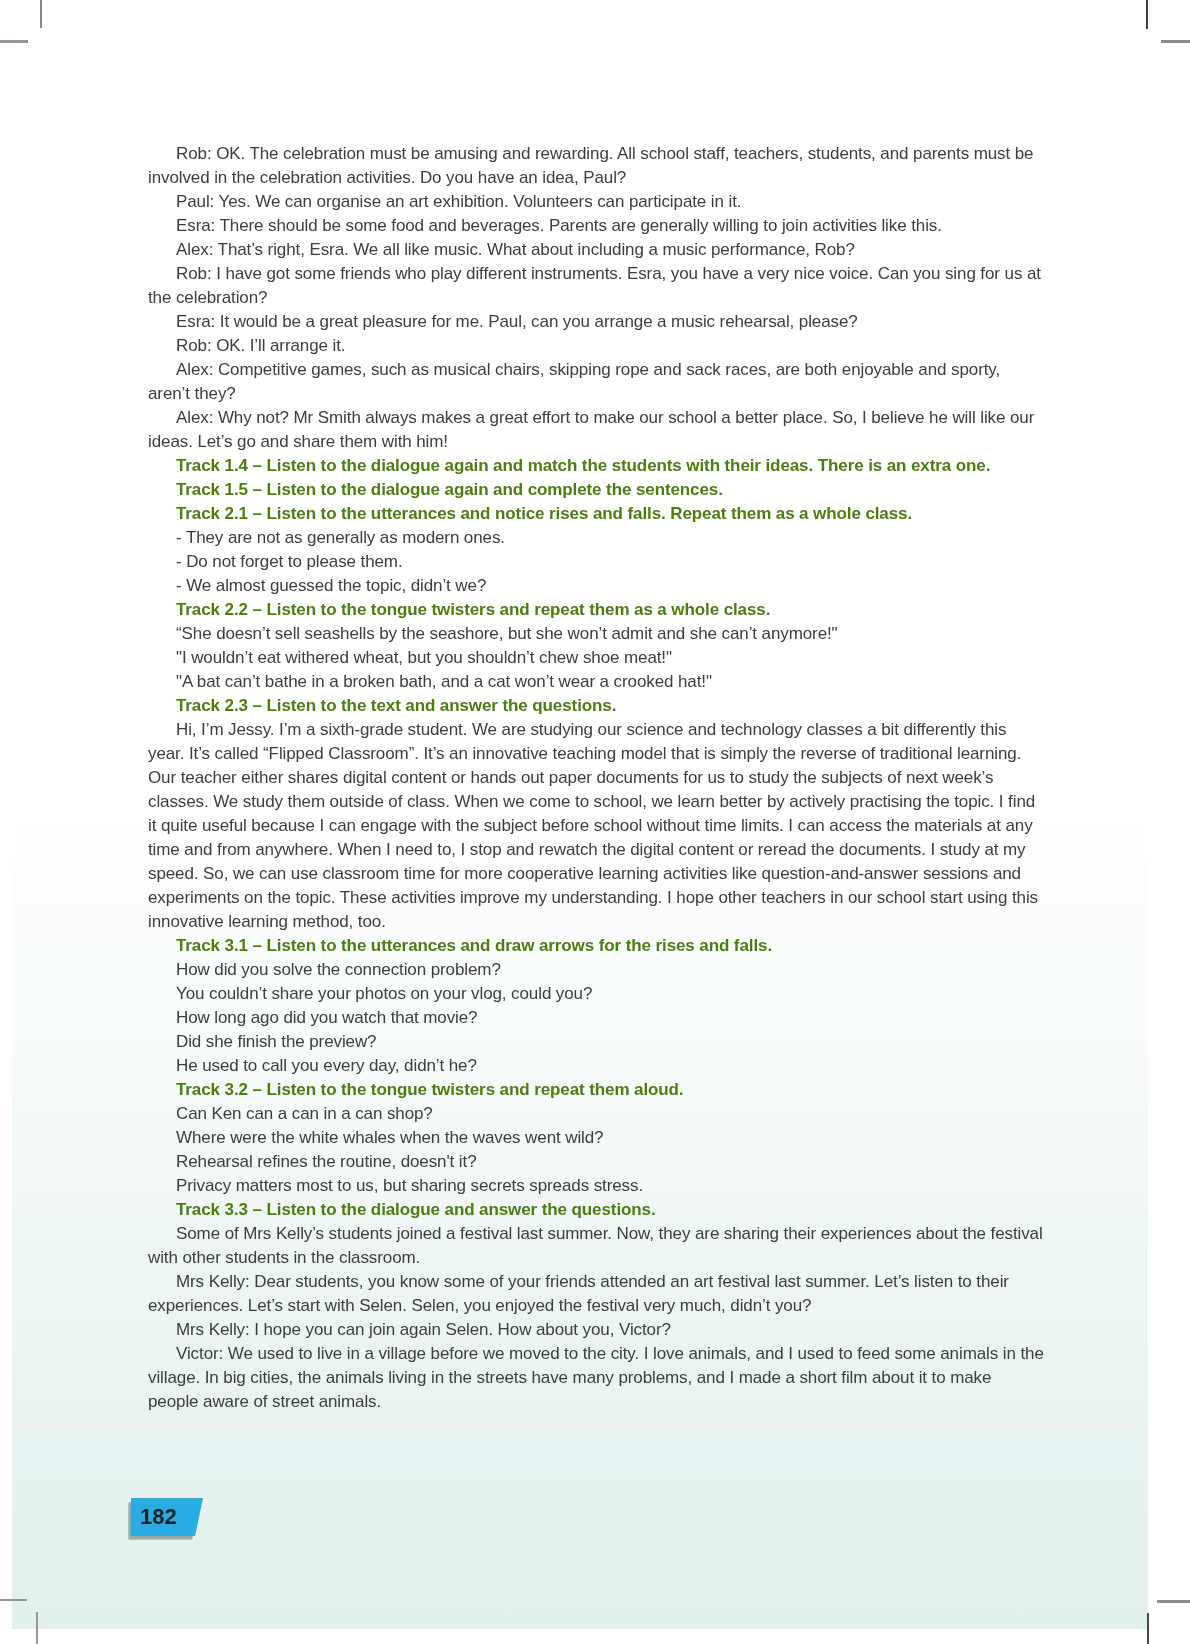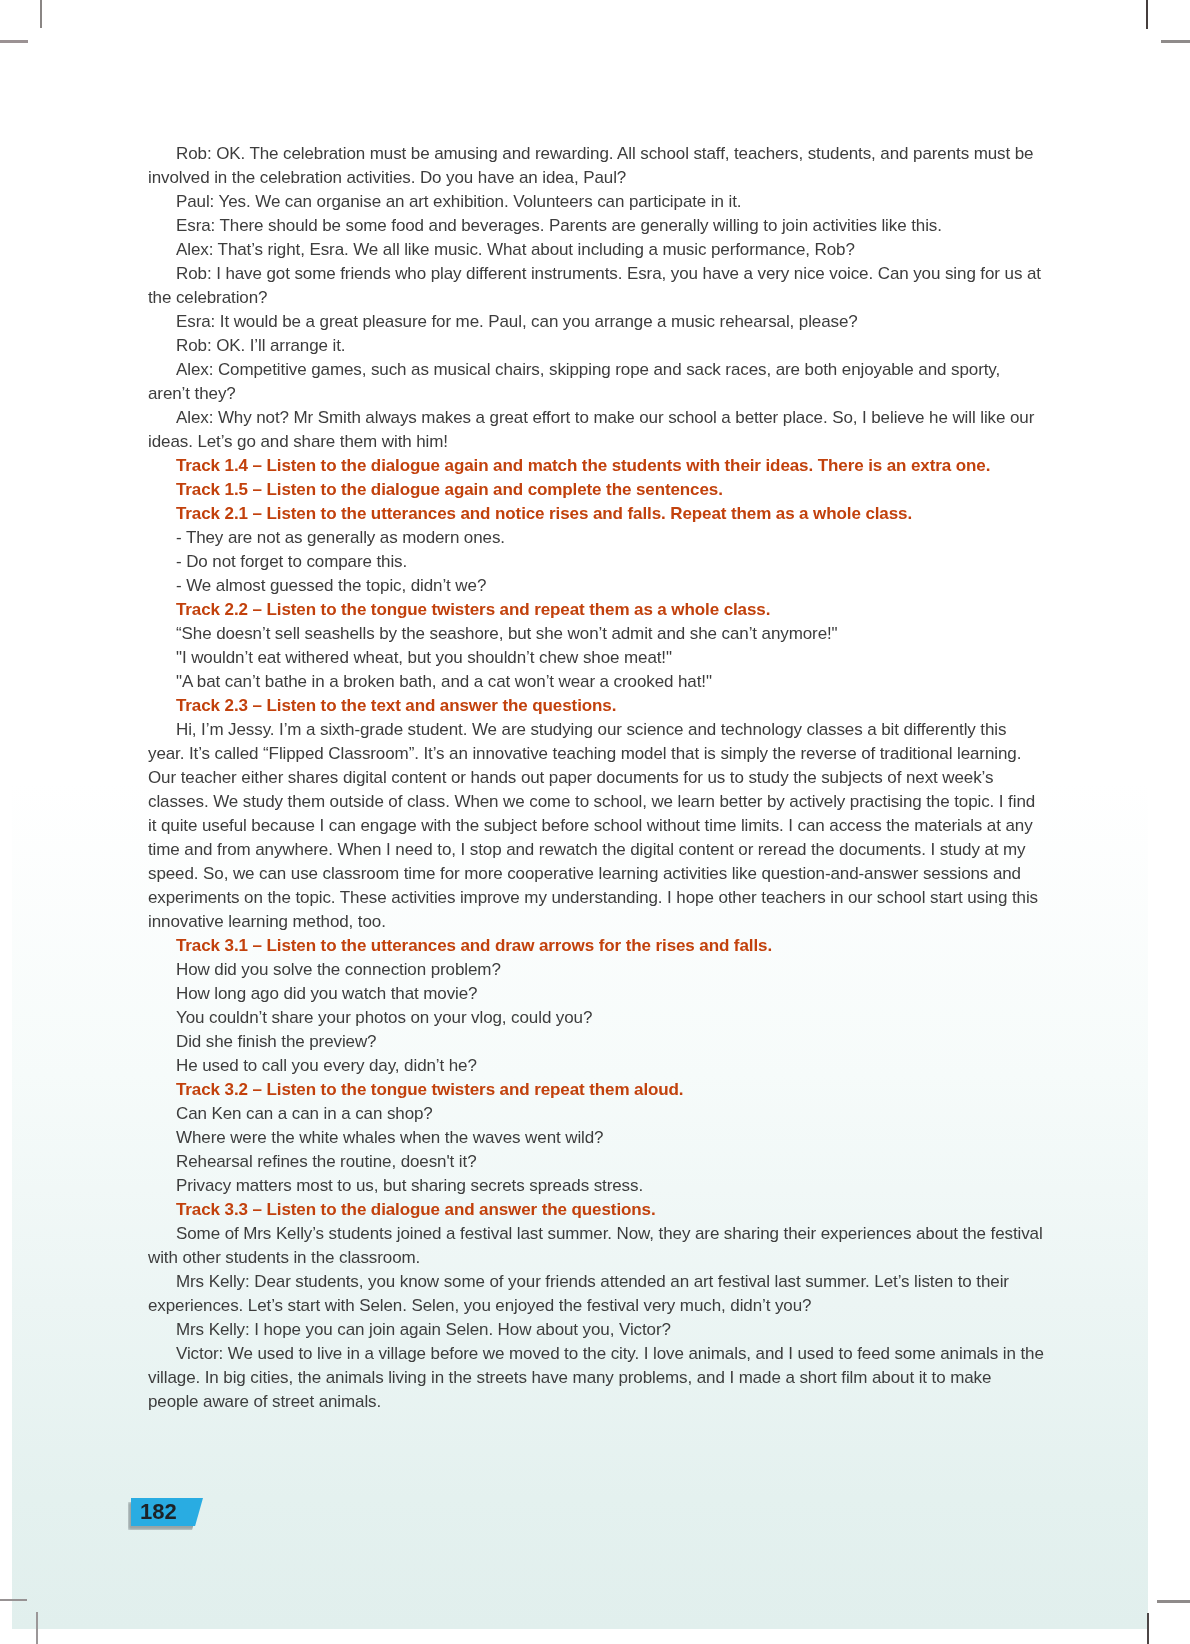--- a/index.html
+++ b/index.html
@@ -39,24 +39,24 @@
     position: absolute;
     left: 148px; top: 142px;
     width: 898px;
     font-size: 17px;
     line-height: 24px;
     letter-spacing: -0.1px;
     color: #3d3d3d;
     text-align: left;
   }
   .textblock p { margin: 0; text-indent: 28px; }
-  .textblock p.track { font-weight: 700; color: #c2410c; }
+  .textblock p.track { font-weight: 700; color: #4d7c0f; }
 
   
-  .badge-wrap { position: absolute; left: 131px; top: 1498px; width: 72px; height: 28px; }
+  .badge-wrap { position: absolute; left: 131px; top: 1498px; width: 72px; height: 38px; }
   .badge-shadow {
     position: absolute; left: -3px; top: 4px; width: 100%; height: 100%;
     background: #4e585c; opacity: .5;
     clip-path: polygon(0 0, 100% 0, 89% 100%, 0 100%);
     filter: blur(1.5px);
   }
   .badge {
     position: absolute; inset: 0;
     background: #29ace2;
     clip-path: polygon(0 0, 100% 0, 89% 100%, 0 100%);
@@ -88,32 +88,32 @@
       <p class="body">Alex: That’s right, Esra. We all like music. What about including a music performance, Rob?</p>
       <p class="body">Rob: I have got some friends who play different instruments. Esra, you have a very nice voice. Can you sing for us at the celebration?</p>
       <p class="body">Esra: It would be a great pleasure for me. Paul, can you arrange a music rehearsal, please?</p>
       <p class="body">Rob: OK. I’ll arrange it.</p>
       <p class="body">Alex: Competitive games, such as musical chairs, skipping rope and sack races, are both enjoyable and sporty, aren’t they?</p>
       <p class="body">Alex: Why not? Mr Smith always makes a great effort to make our school a better place. So, I believe he will like our ideas. Let’s go and share them with him!</p>
       <p class="track">Track 1.4 – Listen to the dialogue again and match the students with their ideas. There is an extra one.</p>
       <p class="track">Track 1.5 – Listen to the dialogue again and complete the sentences.</p>
       <p class="track">Track 2.1 – Listen to the utterances and notice rises and falls. Repeat them as a whole class.</p>
       <p class="body">- They are not as generally as modern ones.</p>
-      <p class="body">- Do not forget to compare this.</p>
+      <p class="body">- Do not forget to please them.</p>
       <p class="body">- We almost guessed the topic, didn’t we?</p>
       <p class="track">Track 2.2 – Listen to the tongue twisters and repeat them as a whole class.</p>
       <p class="body">“She doesn’t sell seashells by the seashore, but she won’t admit and she can’t anymore!"</p>
       <p class="body">"I wouldn’t eat withered wheat, but you shouldn’t chew shoe meat!"</p>
       <p class="body">"A bat can’t bathe in a broken bath, and a cat won’t wear a crooked hat!"</p>
       <p class="track">Track 2.3 – Listen to the text and answer the questions.</p>
       <p class="body">Hi, I’m Jessy. I’m a sixth-grade student. We are studying our science and technology classes a bit differently this year. It’s called “Flipped Classroom”. It’s an innovative teaching model that is simply the reverse of traditional learning. Our teacher either shares digital content or hands out paper documents for us to study the subjects of next week’s classes. We study them  outside of class. When we come to school, we learn better by actively practising the topic. I find it quite useful because I can engage with the subject before school without time limits. I can access the materials at any time and from anywhere. When I need to, I stop and rewatch the digital content or reread the documents. I study at my speed. So, we can use classroom time for more cooperative learning activities like question-and-answer sessions and experiments on the topic. These activities improve my understanding. I hope other teachers in our school start using this innovative learning method, too.</p>
       <p class="track">Track 3.1 – Listen to the utterances and draw arrows for the rises and falls.</p>
       <p class="body">How did you solve the connection problem?</p>
+      <p class="body">You couldn’t share your photos on your vlog, could you?</p>
       <p class="body">How long ago did you watch that movie?</p>
-      <p class="body">You couldn’t share your photos on your vlog, could you?</p>
       <p class="body">Did she finish the preview?</p>
       <p class="body">He used to call you every day, didn’t he?</p>
       <p class="track">Track 3.2 – Listen to the tongue twisters and repeat them aloud.</p>
       <p class="body">Can Ken can a can in a can shop?</p>
       <p class="body">Where were the white whales when the waves went wild?</p>
       <p class="body">Rehearsal refines the routine, doesn't it?</p>
       <p class="body">Privacy matters most to us, but sharing secrets spreads stress.</p>
       <p class="track">Track 3.3 – Listen to the dialogue and answer the questions.</p>
       <p class="body">Some of Mrs Kelly’s students joined a festival last summer. Now, they are sharing their experiences about the festival with other students in the classroom.</p>
       <p class="body">Mrs Kelly: Dear students, you know some of your friends attended an art festival last summer. Let’s listen to their experiences. Let’s start with Selen. Selen, you enjoyed the festival very much, didn’t you?</p>

